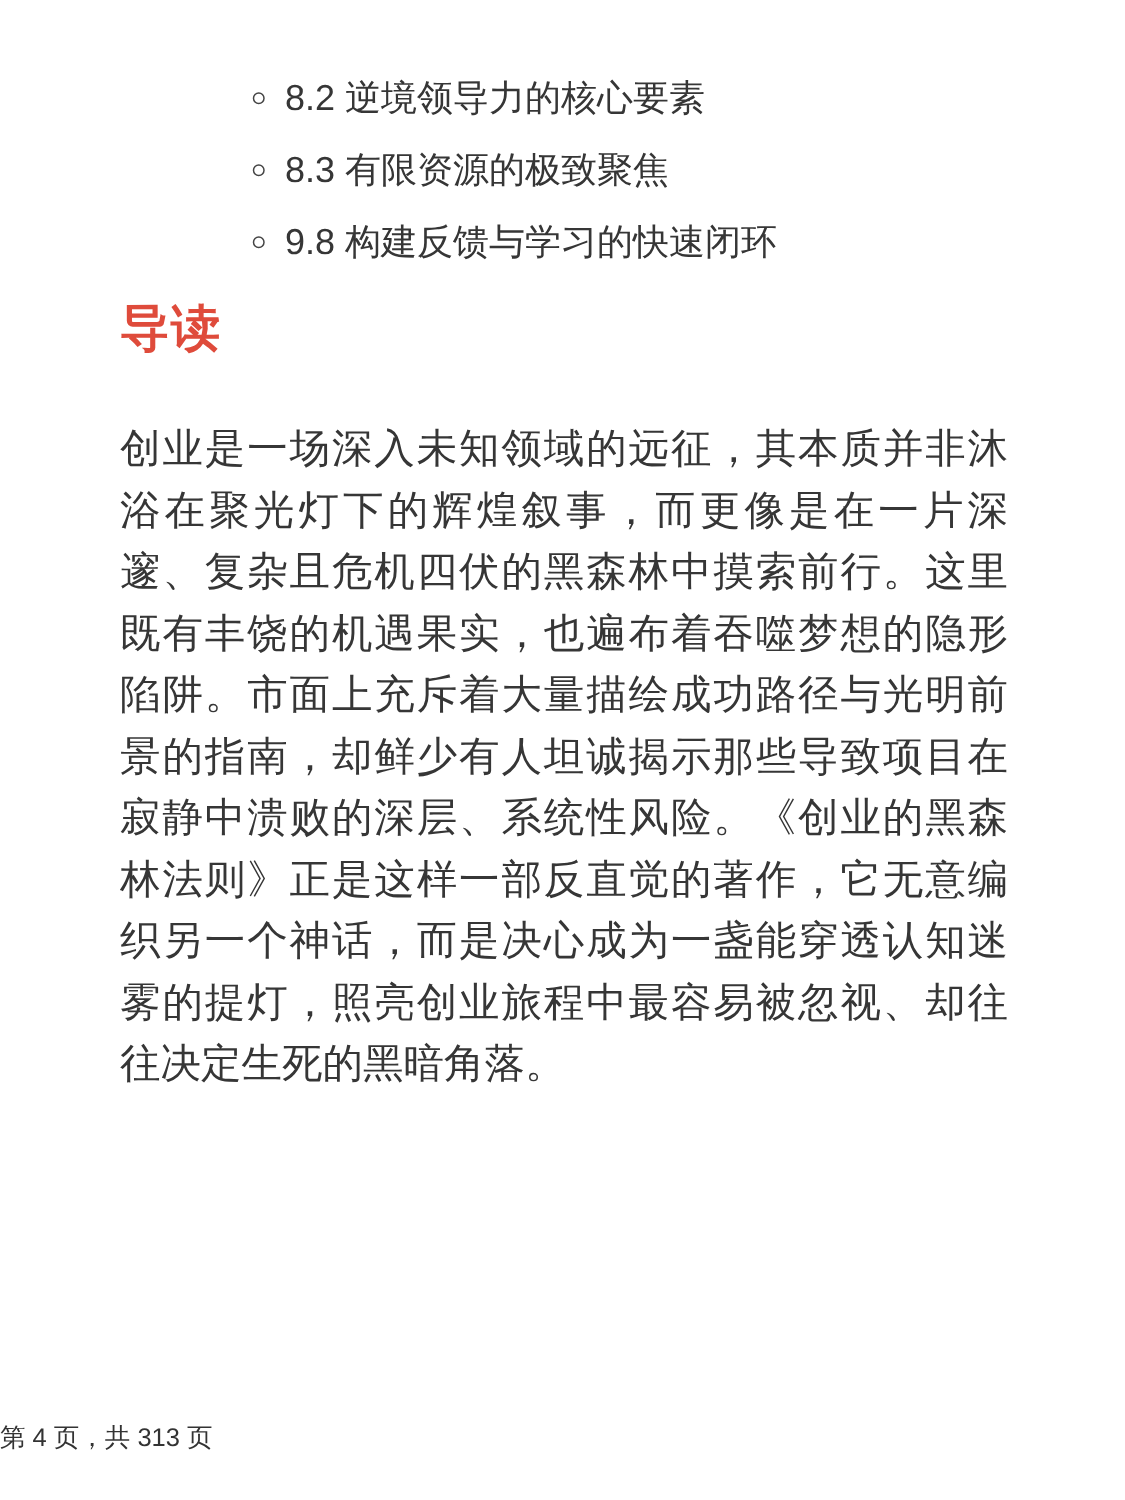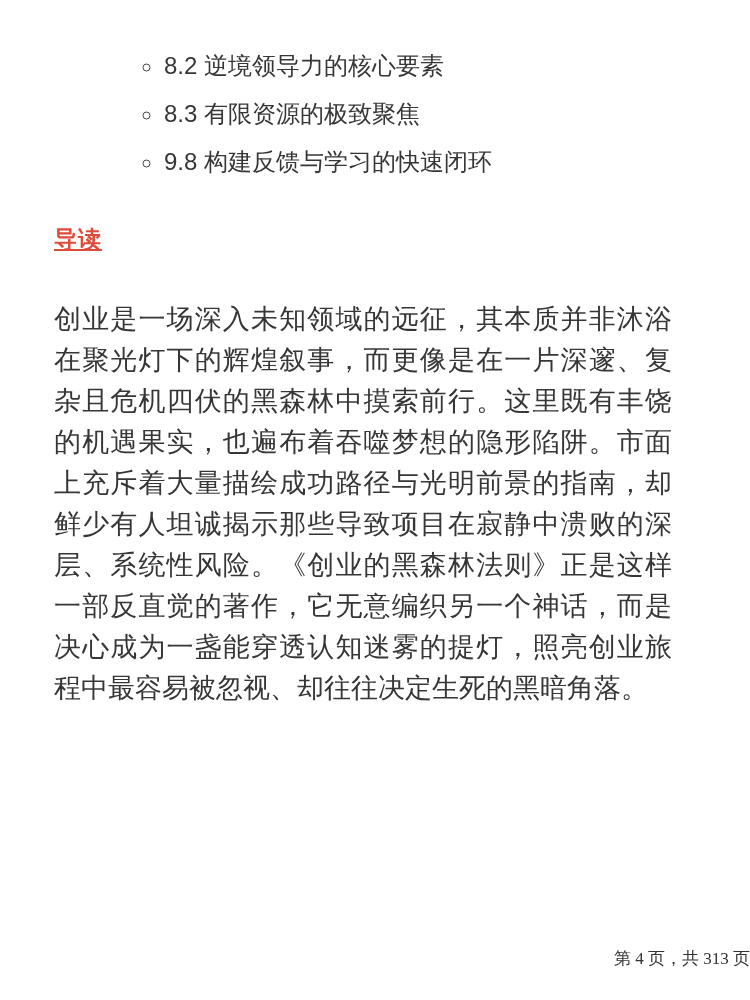--- a/index.html
+++ b/index.html
@@ -8,21 +8,21 @@
   }
   *{margin:0;padding:0;box-sizing:border-box;}
   html,body{width:750px;height:1000px;background:#ffffff;overflow:hidden;}
   body{
     font-family:"Liberation Sans","DejaVu Sans",sans-serif;
     color:var(--body-text);
   }
   .page{
     position:relative;
     width:750px;height:1000px;
-    padding:50px 78px 0 54px;
+    padding:50px 78px 0 80px;
   }
   
   ul.toc{list-style-position:outside;}
   ul.level2{
     list-style-type:circle;
     padding-left:110px;
     margin:0;
   }
   ul.level1{
     list-style-type:disc;
@@ -35,45 +35,43 @@
   }
   li.toc-li{
     font-size:24px;
     line-height:31px;
     margin-bottom:17px;
     color:var(--body-text);
   }
   li.toc-li::marker{color:#444;}
   
   h2.section-heading{
-    margin-top:42px;
-    font-size:23px;
+    margin-top:22px;
+    font-size:33px;
     line-height:40px;
     font-weight:bold;
     color:var(--heading-red);
     letter-spacing:1px;
-    text-decoration:underline;
   }
   
   p.intro{
     margin-top:40px;
     font-size:27px;
     line-height:41px;
     text-align:justify;
     color:var(--body-text);
   }
   
   .footer{
     position:absolute;
     left:0;right:0;
     bottom:30px;
-    text-align:right;
+    text-align:left;
     font-size:17px;
     color:#333333;
-    font-family:Liberation Serif, serif;
   }
 </style>
 </head>
 <body>
 
 <div class="page">
 
   <ul class="toc level2">
     <li class="toc-li">8.2 逆境领导力的核心要素</li>
     <li class="toc-li">8.3 有限资源的极致聚焦</li>

